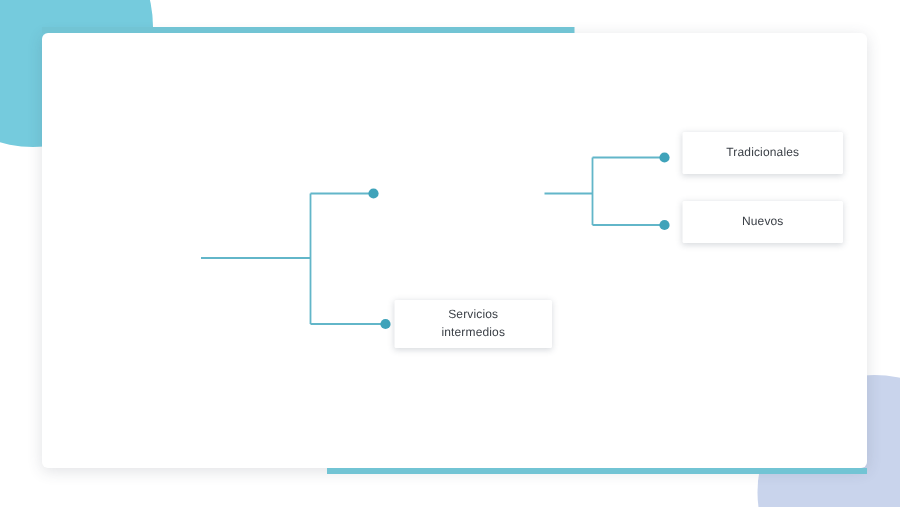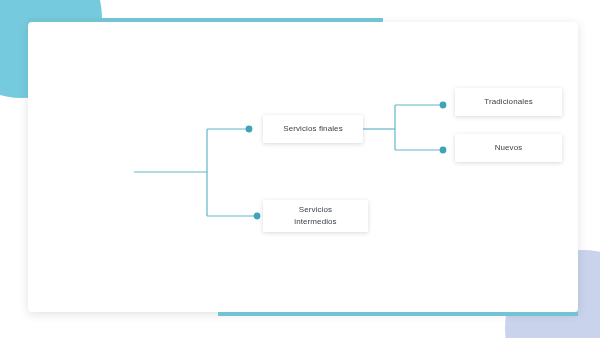--- a/index.html
+++ b/index.html
@@ -139,23 +139,20 @@
       <path class="conn-line" d="M 395 105 L 395 150"></path>
       <path class="conn-line" d="M 395 105 L 441 105"></path>
       <path class="conn-line" d="M 395 150 L 441 150"></path>
 
       <circle class="conn-dot" cx="249" cy="129" r="3.4"></circle>
       <circle class="conn-dot" cx="257" cy="216" r="3.4"></circle>
       <circle class="conn-dot" cx="443" cy="105" r="3.4"></circle>
       <circle class="conn-dot" cx="443" cy="150" r="3.4"></circle>
     </svg>
 
-    <div class="node node-fin">
-      <span>Servicios finales</span>
-    </div>
     <div class="node node-inter">
       <span>Servicios<br>intermedios</span>
     </div>
     <div class="node node-trad">
       <span>Tradicionales</span>
     </div>
     <div class="node node-nuev">
       <span>Nuevos</span>
     </div>
 

